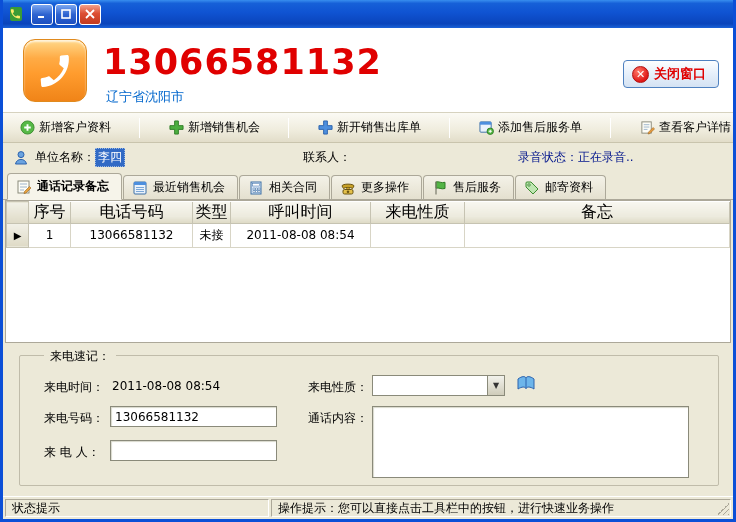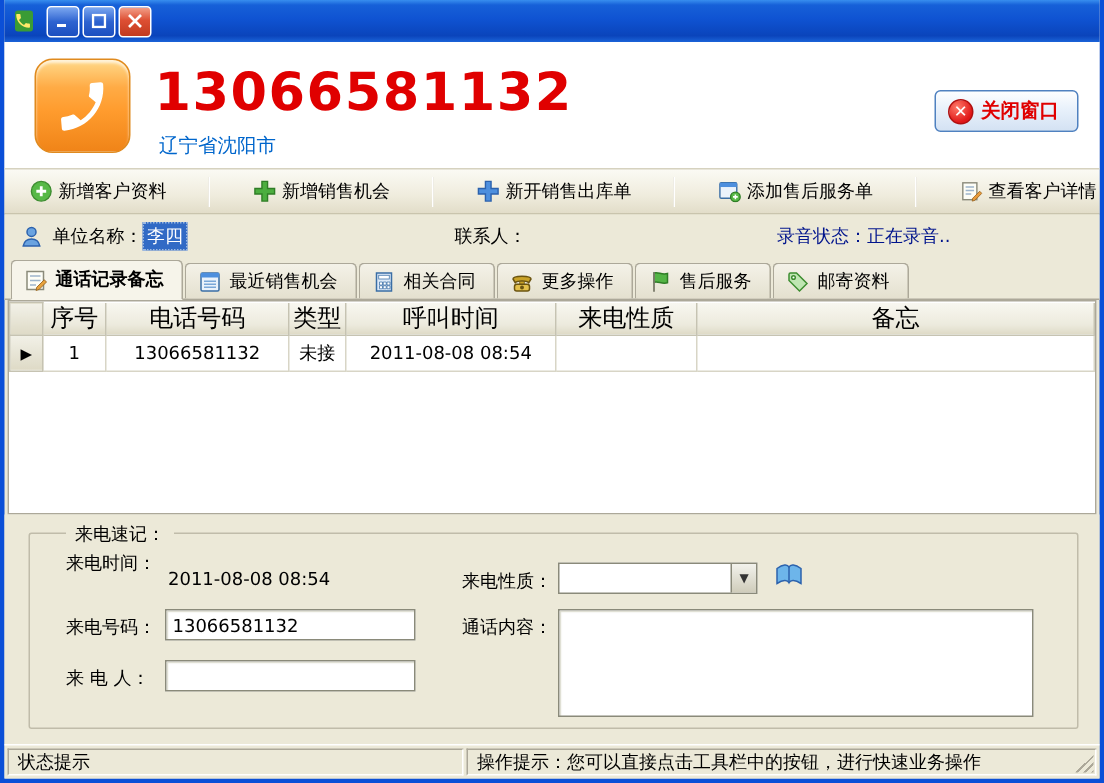--- a/index.html
+++ b/index.html
@@ -77,21 +77,21 @@
   .fld { position:absolute; background:#fff; border:1px solid #8a8a7a; box-shadow:inset 1px 1px 1px #d9d9cc; font-size:12px; padding:2px 4px; font-family:"DejaVu Sans", sans-serif; }
   .combo { position:absolute; background:#fff; border:1px solid #8a8a7a; display:flex; }
   .combo .cbtext { flex:1; }
   .combo .cbbtn { width:17px; background:linear-gradient(180deg,#f2f2ec,#cfccba); border-left:1px solid #8a8a7a;
     display:flex; align-items:center; justify-content:center; font-size:8px; color:#333; cursor:pointer; }
   .bookicon { position:absolute; width:20px; height:18px; }
 
   
   .statusbar { height:23px; flex:0 0 23px; display:flex; background:#ece9d8; border-top:1px solid #fff; padding:2px 2px 2px 2px; gap:2px; }
   .status-panel { border:1px solid; border-color:#aca899 #fff #fff #aca899; display:flex; align-items:center; padding:0 6px; font-size:12px; }
-  .status-left { width:304px; }
+  .status-left { width:264px; }
   .status-right { flex:1; position:relative; }
   .grip { position:absolute; right:1px; bottom:1px; width:12px; height:12px;
     background:linear-gradient(135deg,transparent 50%,#aca899 50%,#aca899 57%,transparent 57%,transparent 71%,#aca899 71%,#aca899 78%,transparent 78%,transparent 92%,#aca899 92%); }
 </style>
 </head>
 <body>
 
 <div class="window">
 
   <div class="titlebar">
@@ -303,21 +303,21 @@
           <td></td>
         </tr>
       </tbody>
     </table>
   </div>
 
   <div class="form-area">
     <div class="groupbox">
       <span class="group-legend">来电速记：</span>
 
-      <span class="frow-label" style="left:24px; top:11px;">来电时间：</span>
+      <span class="frow-label" style="left:24px; top:23px;">来电时间：</span>
       <span class="frow-label" style="left:92px; top:23px;">2011-08-08 08:54</span>
 
       <span class="frow-label" style="left:288px; top:23px;">来电性质：</span>
       <div class="combo" style="left:352px; top:19px; width:133px; height:21px;">
         <span class="cbtext"></span>
         <span class="cbbtn">▼</span>
       </div>
       <svg class="bookicon" style="left:496px; top:19px;" viewBox="0 0 20 18">
         <path d="M2 4 C6 1 9 1 10 3 C11 1 14 1 18 4 L18 14 C14 11.5 11 11.5 10 13.5 C9 11.5 6 11.5 2 14 Z" fill="#6db5ea" stroke="#2c62ad"></path>
         <path d="M10 3 L10 13.5" stroke="#2c62ad"></path>

